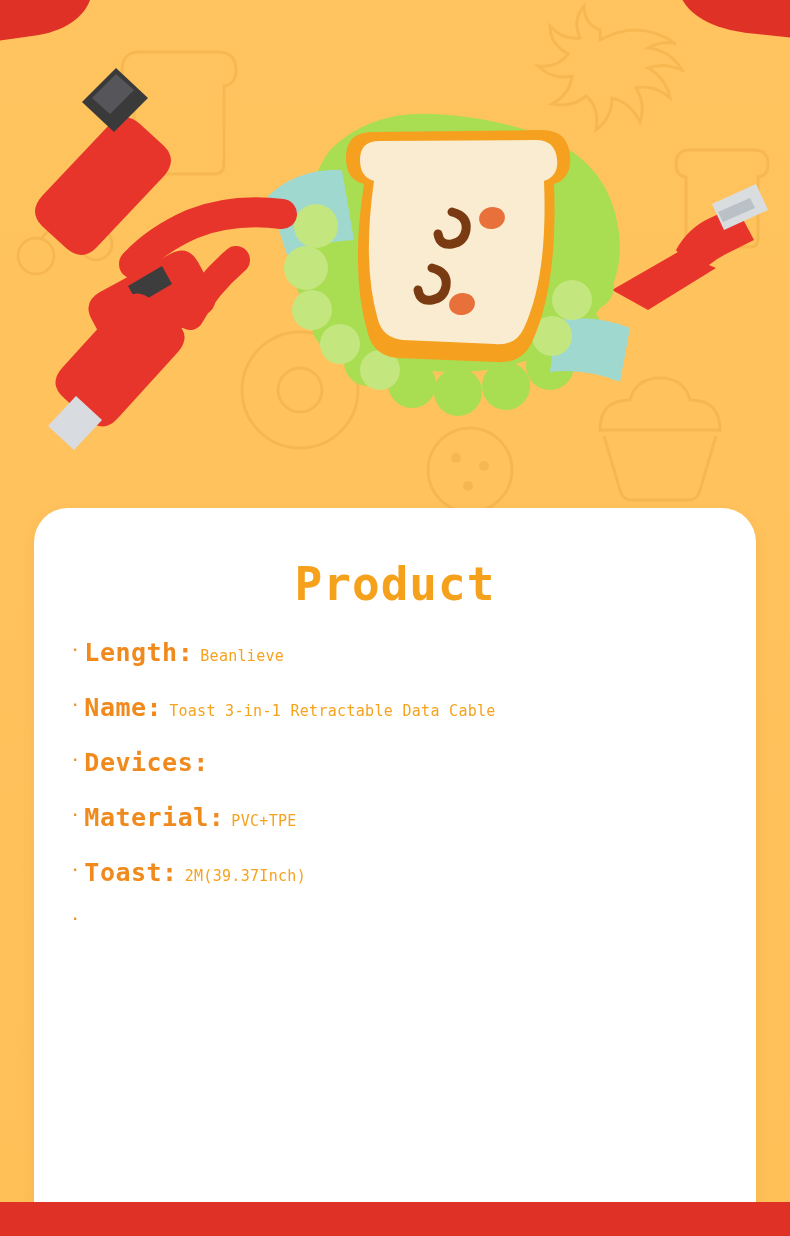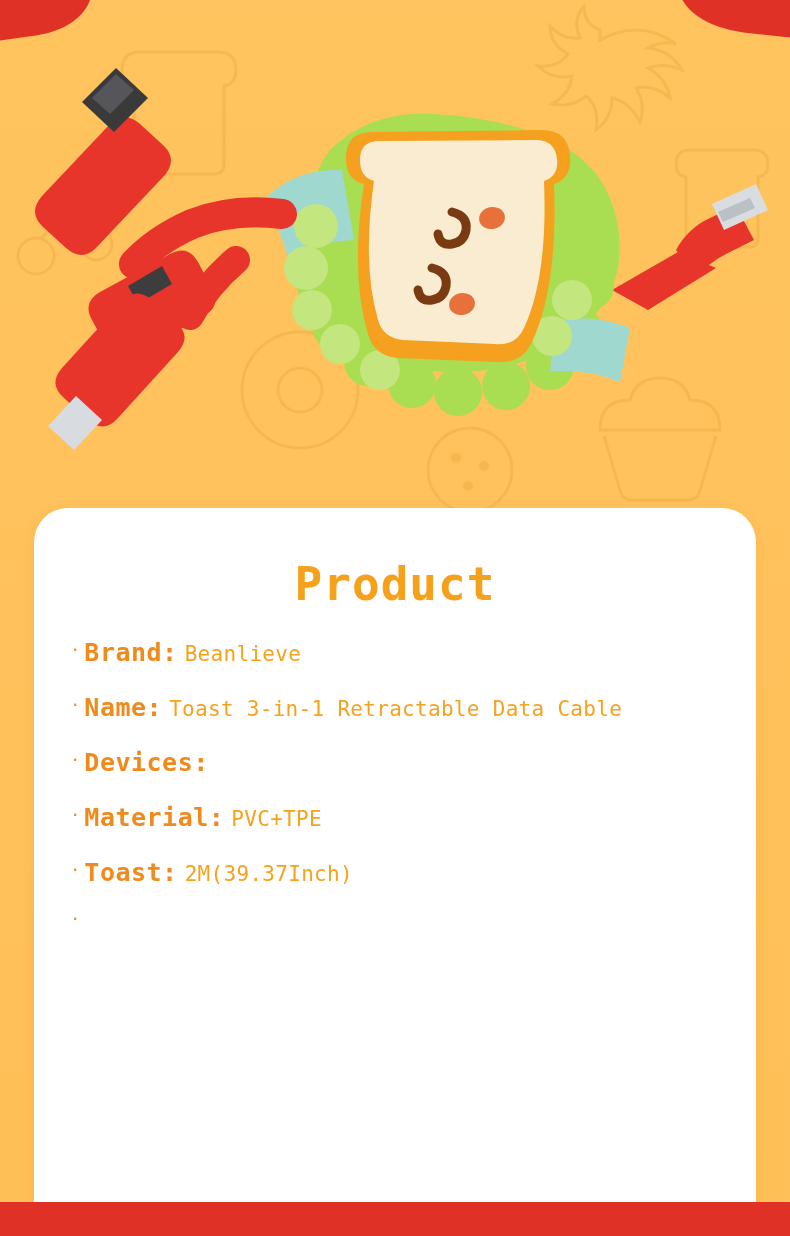--- a/index.html
+++ b/index.html
@@ -96,21 +96,21 @@
   }
   .param-label {
     font-family: "DejaVu Sans Mono", monospace;
     font-weight: bold;
     font-size: 25px;
     color: #f08a1c;
     letter-spacing: 0.5px;
   }
   .param-value {
     font-family: "DejaVu Sans Mono", monospace;
-    font-size: 21px;
+    font-size: 15px;
     color: #f6a21d;
     margin-left: 7px;
     letter-spacing: 0.3px;
   }
 
   
   .bottom-bar {
     position: absolute;
     left: 0; bottom: 0;
     width: 790px;
@@ -238,21 +238,21 @@
   <div class="params-card">
 
     <div class="params-title">
       <span>Product</span>
     </div>
 
     <ul class="params-list">
 
       <li class="param-row">
         <span class="bullet">·</span>
-        <span class="param-label">Brand:</span>
+        <span class="param-label">Length:</span>
         <span class="param-value">Beanlieve</span>
       </li>
 
       <li class="param-row">
         <span class="bullet">·</span>
         <span class="param-label">Name:</span>
         <span class="param-value">Toast 3-in-1 Retractable Data Cable</span>
       </li>
 
       <li class="param-row">

